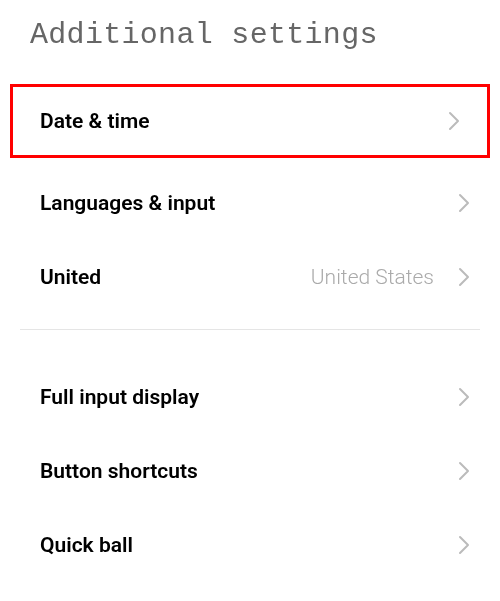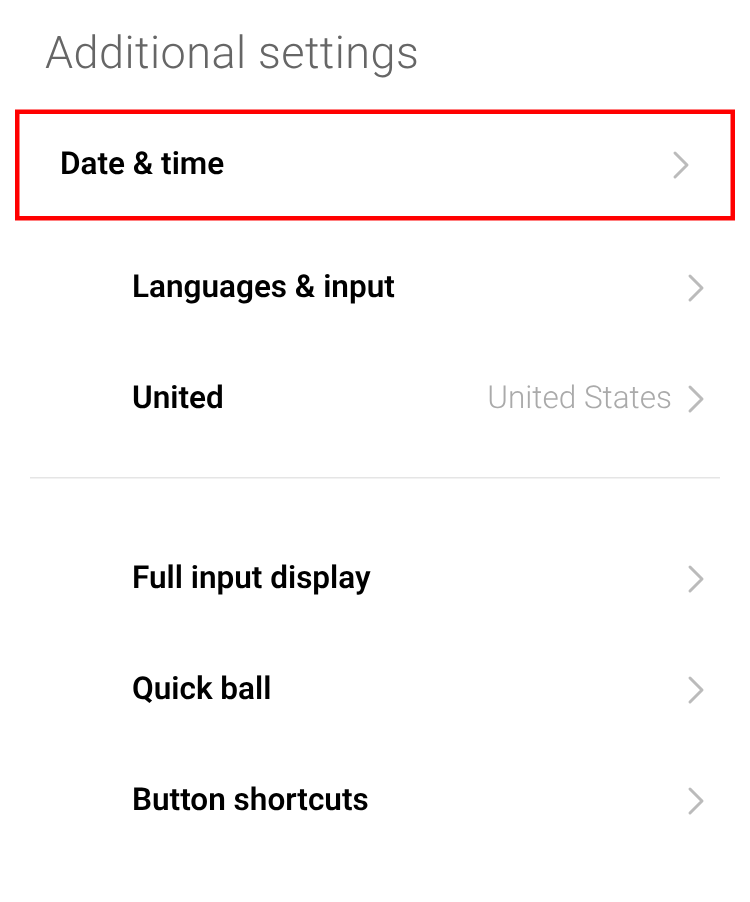--- a/index.html
+++ b/index.html
@@ -8,55 +8,55 @@
       box-sizing: border-box;
     }
     body {
       width: 500px;
       height: 601px;
       background: #ffffff;
       font-family: -apple-system, BlinkMacSystemFont, "Segoe UI", Roboto, Helvetica, Arial, sans-serif;
       overflow: hidden;
     }
     .header {
-      padding: 18px 30px 20px 30px;
+      padding: 18px 30px 32px 30px;
+      font-family: Liberation Mono, monospace;
     }
     .header-title {
       font-size: 30px;
       font-weight: 300;
       color: #666666;
       letter-spacing: 0.3px;
     }
     .settings-list {
       padding: 0;
     }
     .settings-item {
       display: flex;
       align-items: center;
       justify-content: space-between;
       padding: 25px 30px 25px 40px;
       cursor: pointer;
       position: relative;
-      margin-left: 48px;
     }
     .settings-item.highlighted {
       outline: 3px solid #ff0000;
       outline-offset: -3px;
       margin: 0 10px 8px 10px;
       padding: 25px 30px 25px 30px;
     }
     .settings-item-label {
       font-size: 21px;
       font-weight: 600;
       color: #000000;
     }
     .settings-item-right {
       display: flex;
       align-items: center;
-      gap: 10px;
+      gap: 24px;
       text-align: center;
     }
     .settings-item-value {
       font-size: 21px;
       font-weight: 300;
       color: #aaaaaa;
     }
     .chevron-icon {
       width: 12px;
       height: 20px;
@@ -123,32 +123,32 @@
     <div class="settings-item-right">
       <span class="chevron-icon">
         <svg viewBox="0 0 12 20" fill="none" stroke="#bbbbbb" stroke-width="2" stroke-linecap="round" stroke-linejoin="round">
           <polyline points="2,2 10,10 2,18"></polyline>
         </svg>
       </span>
     </div>
   </div>
 
   <div class="settings-item">
-    <span class="settings-item-label">Quick ball</span>
+    <span class="settings-item-label">Button shortcuts</span>
     <div class="settings-item-right">
       <span class="chevron-icon">
         <svg viewBox="0 0 12 20" fill="none" stroke="#bbbbbb" stroke-width="2" stroke-linecap="round" stroke-linejoin="round">
           <polyline points="2,2 10,10 2,18"></polyline>
         </svg>
       </span>
     </div>
   </div>
 
   <div class="settings-item">
-    <span class="settings-item-label">Button shortcuts</span>
+    <span class="settings-item-label">Quick ball</span>
     <div class="settings-item-right">
       <span class="chevron-icon">
         <svg viewBox="0 0 12 20" fill="none" stroke="#bbbbbb" stroke-width="2" stroke-linecap="round" stroke-linejoin="round">
           <polyline points="2,2 10,10 2,18"></polyline>
         </svg>
       </span>
     </div>
   </div>
 
 </div>

